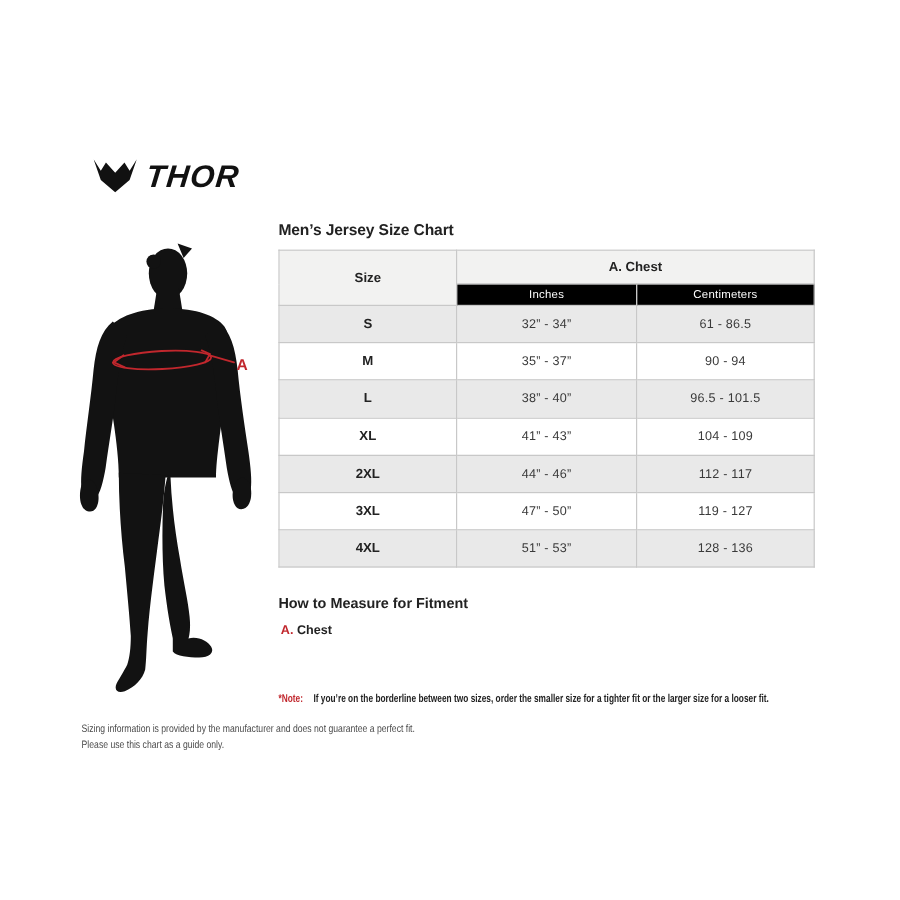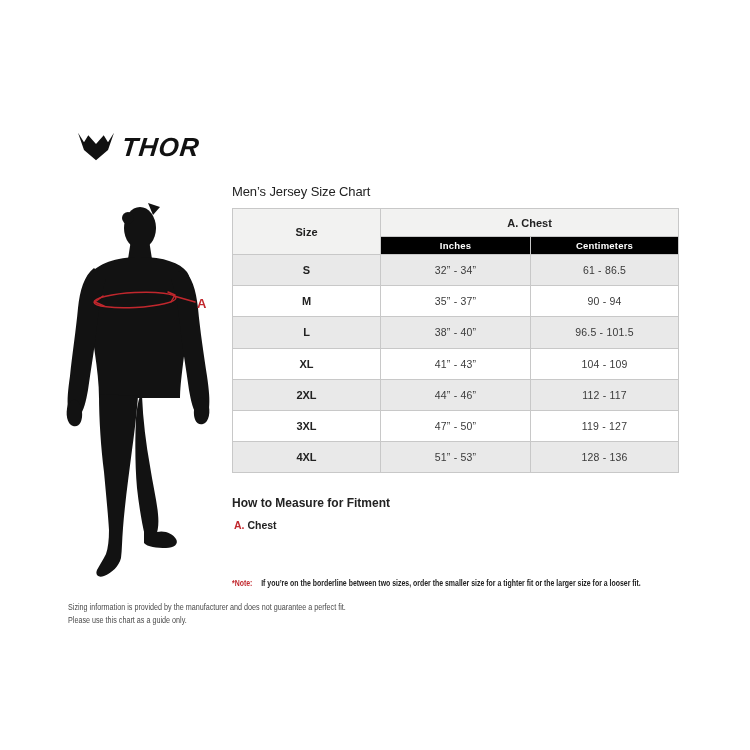--- a/index.html
+++ b/index.html
@@ -10,39 +10,39 @@
   
   .logo{position:absolute;left:78px;top:131px;display:flex;align-items:center;gap:8px;}
   .logo .wordmark{
     font-style:italic;font-weight:900;font-size:26px;line-height:1;color:#111;
     letter-spacing:1px;transform:skewX(-6deg);display:inline-block;
   }
   
   .figure-svg{position:absolute;left:60px;top:196px;}
   
   .title{
-    position:absolute;left:232px;top:184px;font-size:13px;font-weight:normal;
+    position:absolute;left:232px;top:184px;font-size:13px;font-weight:bold;
     letter-spacing:-0.1px;color:#222;
   }
   
   table.chart{
     position:absolute;left:232px;top:208px;width:446px;
     border-collapse:collapse;table-layout:fixed;
   }
   table.chart col.c-size{width:148px;}
   table.chart col.c-in{width:150px;}
   table.chart col.c-cm{width:148px;}
   table.chart th,table.chart td{
     border:1px solid #c8c8c8;text-align:center;vertical-align:middle;padding:0;
   }
   th.size-h,th.group-h{background:#f2f2f1;font-size:11px;font-weight:bold;color:#222;}
   tr.group-row{height:28px;}
   tr.unit-row{height:18px;}
   th.bar{
-    background:#000;color:#fff;font-size:9.5px;font-weight:bold;letter-spacing:0.2px;
+    background:#000;color:#fff;font-size:9.5px;font-weight:normal;letter-spacing:0.2px;
   }
   tbody tr{height:31.2px;}
   tbody tr:nth-child(odd){background:#e9e9e9;}
   tbody tr:nth-child(even){background:#ffffff;}
   td.sz{font-weight:bold;font-size:11px;color:#222;}
   td.val{font-size:10.5px;color:#3a3a3a;letter-spacing:0.2px;margin-left:48px;}
   
   .measure-heading{
     position:absolute;left:232px;top:496px;font-size:12px;font-weight:bold;color:#222;
   }

